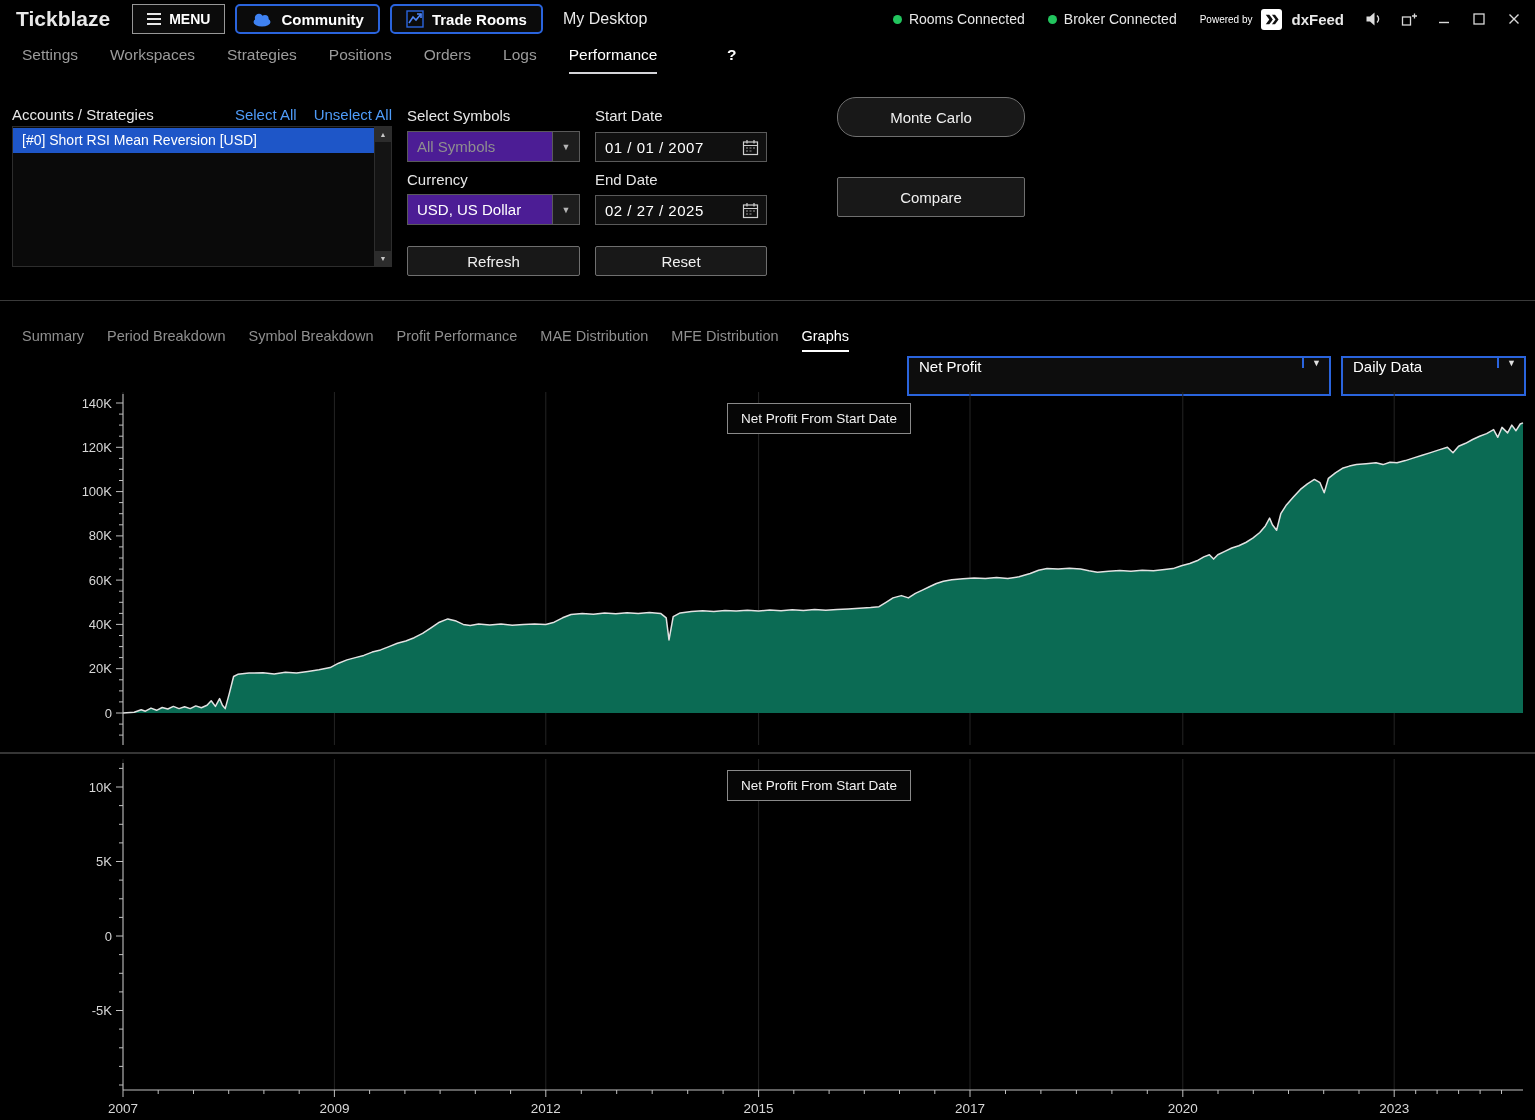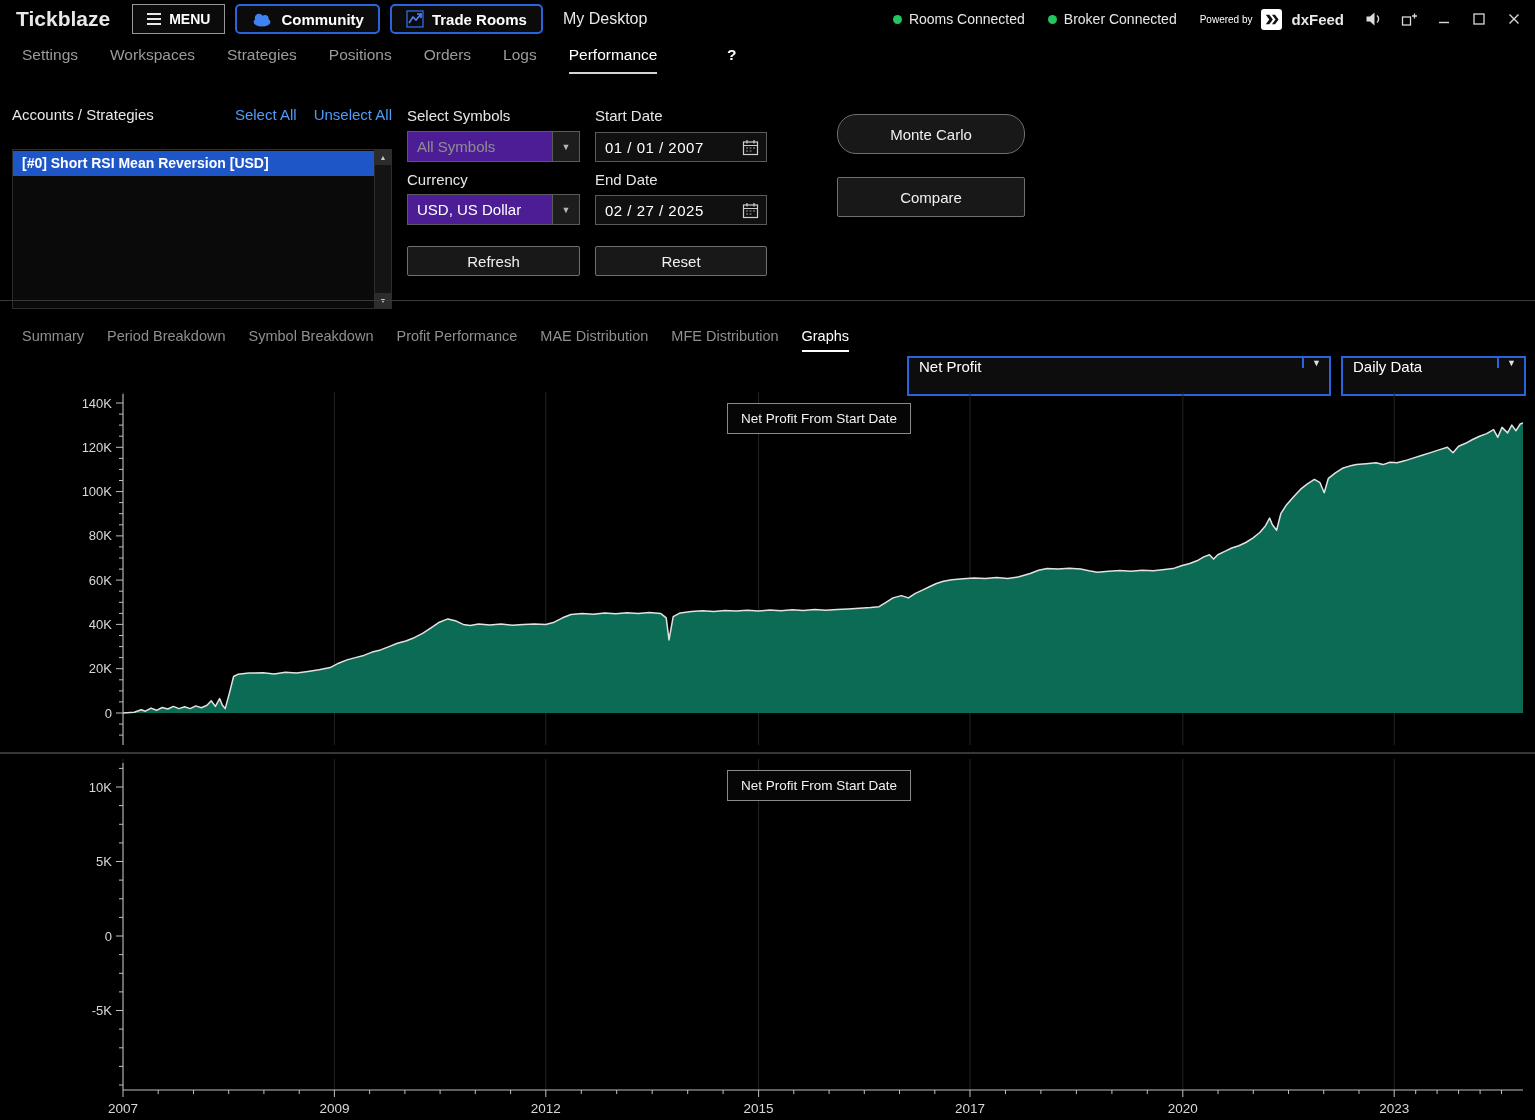--- a/index.html
+++ b/index.html
@@ -32,22 +32,22 @@
   .nav .tab { padding-bottom:8px; cursor:default; }
   .nav .tab.active { color:#fff; border-bottom:2px solid #d4d4d8; }
   .nav .help { color:#fff; font-weight:bold; }
 
   
   .field-label { position:absolute; font-size:15px; color:#e6e6e6; }
   .link { color:#4f9cf9; font-size:15px; cursor:default; }
   .accounts-row { position:absolute; left:12px; top:106px; width:380px;
     display:flex; align-items:center; }
   .accounts-row .links { margin-left:auto; display:flex; gap:17px; }
-  .listbox { position:absolute; left:12px; top:149px; width:380px; height:160px;
-    background:#0a0a0a; border:1px solid #2d2d2d; display:flex;font-weight:bold; }
+  .listbox { position:absolute; left:12px; top:126px; width:380px; height:141px;
+    background:#0a0a0a; border:1px solid #2d2d2d; display:flex; }
   .list-items { flex:1; padding-top:1px; overflow:hidden; }
   .list-item { height:25px; line-height:25px; padding-left:9px; font-size:14px; color:#fff; }
   .list-item.selected { background:#1e56c8; }
   .scrollbar { width:17px; border-left:1px solid #2d2d2d; background:#141414;
     display:flex; flex-direction:column; justify-content:space-between; align-items:center; }
   .scroll-arrow { width:16px; height:15px; background:#2c2c2c; color:#c9c9c9;
     font-size:7px; line-height:15px; text-align:center; }
 
   .combo { position:absolute; height:31px; background:#4c1d95; border:1px solid #5a5a5a;
     display:flex; align-items:stretch; }
@@ -226,21 +226,21 @@
   <span class="val">02 / 27 / 2025</span>
   <svg width="17" height="17" viewBox="0 0 17 17">
     <rect x="1.5" y="3" width="14" height="12.5" fill="none" stroke="#cfcfcf" stroke-width="1.2"></rect>
     <path d="M1.5 6.5 h14 M5 1 v3.5 M12 1 v3.5" stroke="#cfcfcf" stroke-width="1.2"></path>
     <path d="M4 9 h2 M7.5 9 h2 M11 9 h2 M4 12 h2 M7.5 12 h2" stroke="#9a9a9a" stroke-width="1.1"></path>
   </svg>
 </div>
 
 <button class="btn" style="left:595px; top:246px; width:172px; height:30px;">Reset</button>
 
-<button class="btn" style="left:837px; top:114px; width:188px; height:40px;border-radius:19px;">Monte Carlo</button>
+<button class="btn" style="left:837px; top:97px; width:188px; height:40px;border-radius:19px;">Monte Carlo</button>
 <button class="btn" style="left:837px; top:177px; width:188px; height:40px;">Compare</button>
 
 <div class="hr" style="top:300px; height:1px;"></div>
 
 <div class="analysis-tabs">
     <div class="tab">Summary</div>
     <div class="tab">Period Breakdown</div>
     <div class="tab">Symbol Breakdown</div>
     <div class="tab">Profit Performance</div>
     <div class="tab">MAE Distribution</div>

